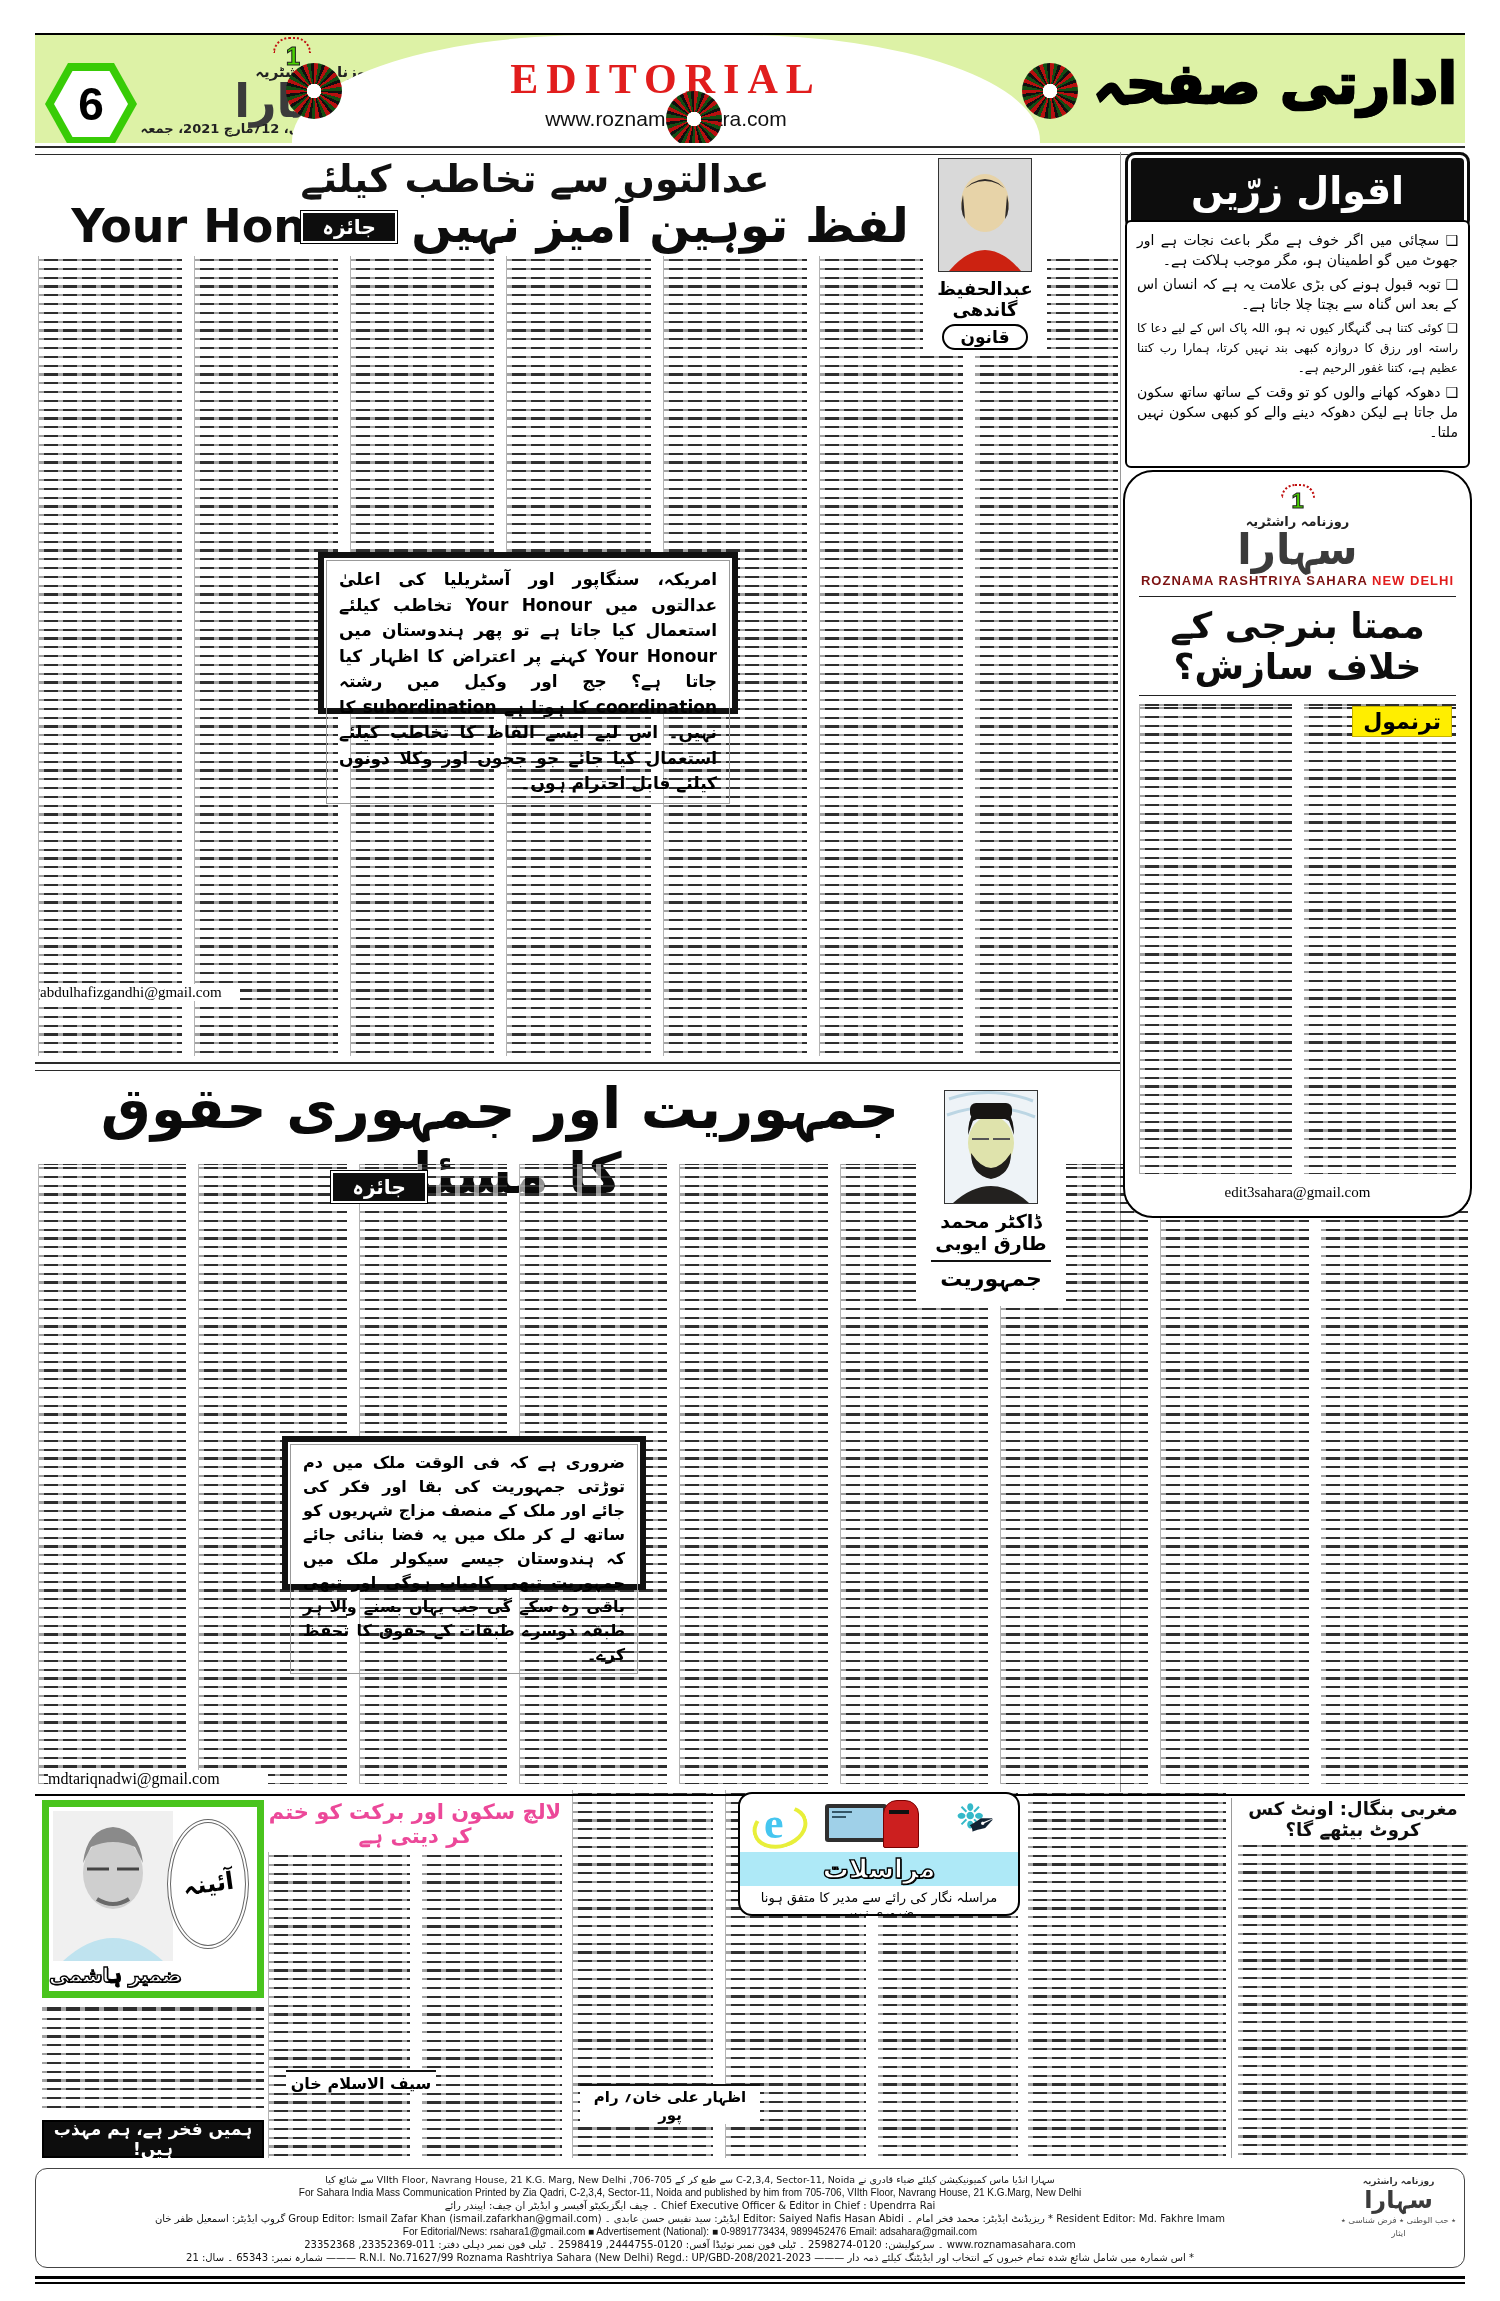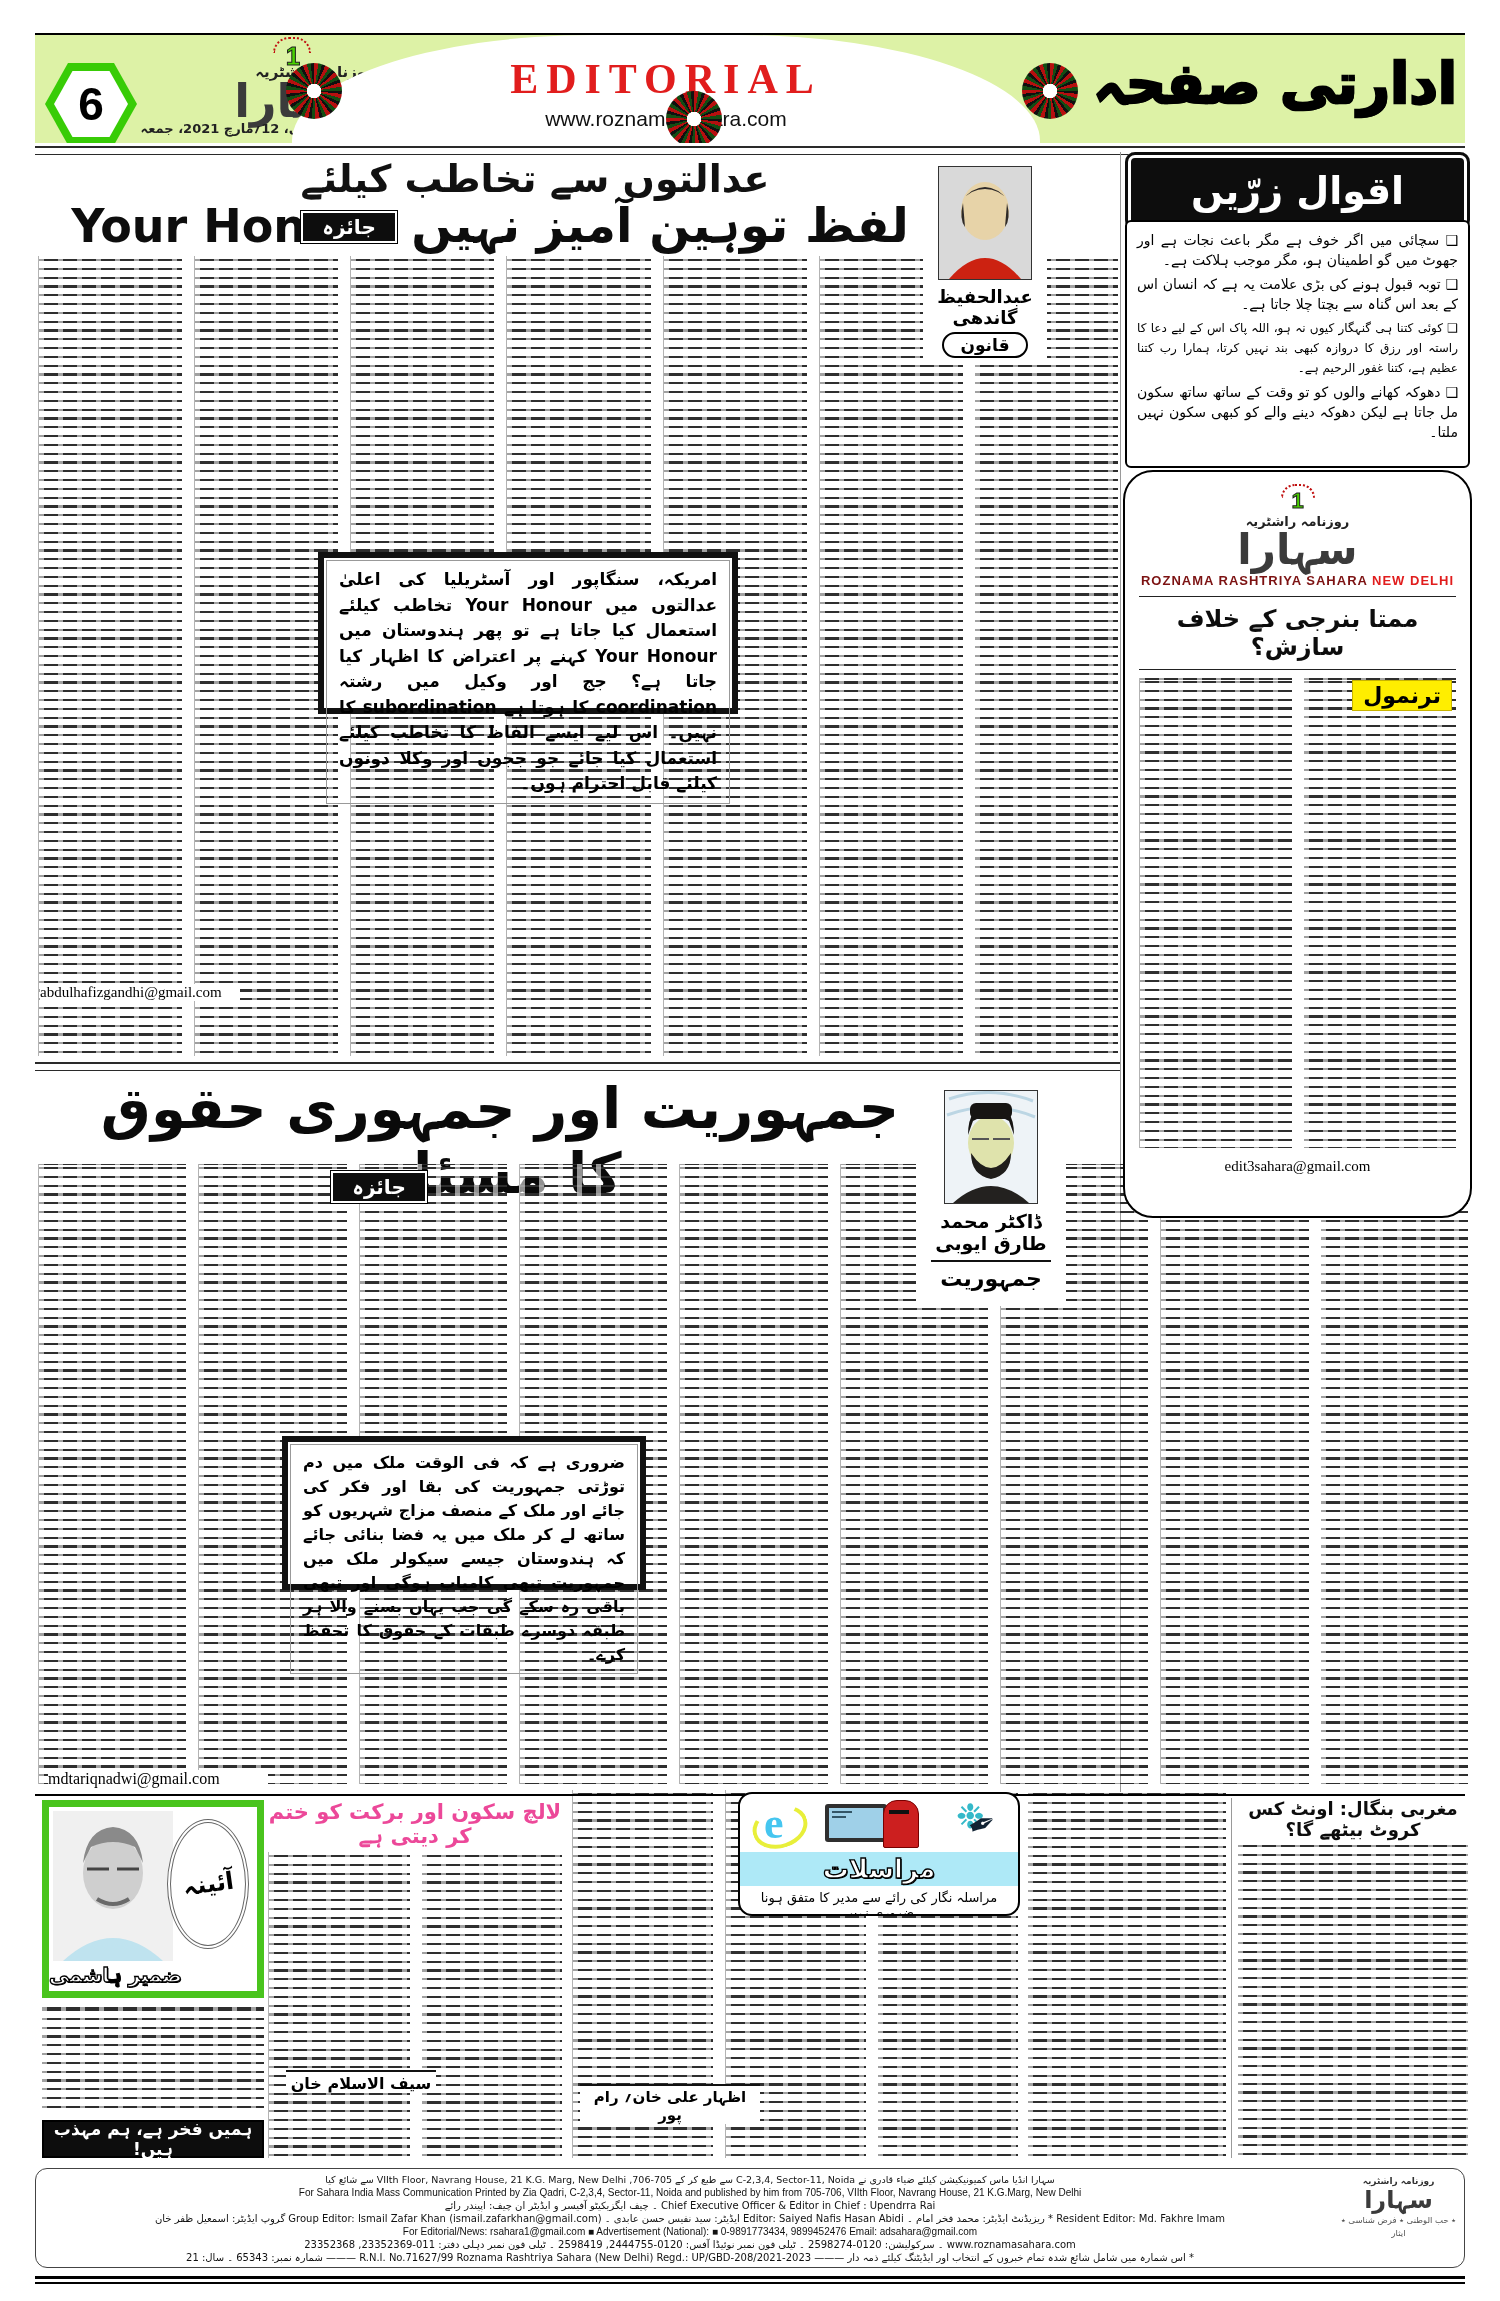--- a/index.html
+++ b/index.html
@@ -84,21 +84,21 @@
   <div class="abs hrule" style="left:35px;top:146px;width:1430px;"></div>
   <div class="abs vline" style="left:1120px;top:152px;height:1640px;"></div>
 
   <div class="abs u b ctr" style="left:150px;top:157px;width:770px;font-size:38px;color:#111;">عدالتوں سے تخاطب کیلئے</div>
   <div class="abs" style="left:70px;top:197px;width:840px;display:flex;justify-content:center;gap:18px;align-items:baseline;">
     <span class="b" style="font-size:46px;color:#0d0d0d;font-family:'DejaVu Sans',sans-serif;">Your Honour</span>
     <span class="u b" style="font-size:48px;color:#0d0d0d;">لفظ توہین آمیز نہیں</span>
   </div>
   <div class="abs label-black u" style="left:300px;top:210px;width:96px;height:32px;font-size:20px;">جائزہ</div>
 
-  <div class="abs whitecard ctr" style="left:923px;top:166px;width:124px;height:196px;">
+  <div class="abs whitecard ctr" style="left:923px;top:158px;width:124px;height:196px;">
     <svg width="92" height="112" style="border:1px solid #333;">
       <rect width="92" height="112" fill="#d9d9d9"></rect>
       <path d="M10 112 Q46 70 82 112 Z" fill="#cc2211"></path>
       <ellipse cx="46" cy="44" rx="24" ry="29" fill="#e7d3a8"></ellipse>
       <path d="M22 34 Q46 6 70 34 Q60 22 46 22 Q32 22 22 34 Z" fill="#2e2a28"></path>
       <path d="M24 36 Q20 52 26 60 L24 36 Z" fill="#2e2a28"></path>
       <path d="M68 36 Q72 52 66 60 L68 36 Z" fill="#2e2a28"></path>
     </svg>
     <div class="u b" style="font-size:18px;margin-top:2px;">عبدالحفیظ گاندھی</div>
     <div class="u pill" style="font-size:17px;margin-top:4px;">قانون</div>
@@ -139,21 +139,21 @@
         <div style="margin-top:-10px;font-size:22px;font-weight:bold;color:#4ad000;-webkit-text-stroke:1px #222;">1</div>
       </div>
       <div class="u b" style="font-size:13px;color:#222;">روزنامہ راشٹریہ</div>
       <div class="u logo-main" style="font-size:42px;line-height:1.0;">سہارا</div>
       <div style="font-size:13px;font-weight:bold;color:#7c1212;letter-spacing:1px;margin-top:2px;">
         <span>ROZNAMA RASHTRIYA SAHARA</span>
         <span style="color:#e11d1d;">NEW DELHI</span>
       </div>
     </div>
     <div style="border-top:1.5px solid #222;margin:8px 0;"></div>
-    <div class="u b ctr" style="font-size:24px;color:#0d0d0d;">ممتا بنرجی کے خلاف سازش؟</div>
+    <div class="u b ctr" style="font-size:36px;color:#0d0d0d;">ممتا بنرجی کے خلاف سازش؟</div>
     <div style="border-top:1.5px solid #222;margin:8px 0;"></div>
     <div style="position:relative;height:470px;">
       <div class="cols" style="height:100%;">
         <div class="sim"></div>
           <div class="sim"></div>
       </div>
       <div class="abs u tag-yellow" style="right:4px;top:2px;font-size:22px;">ترنمول</div>
     </div>
     <div class="ctr" style="font-size:15px;margin-top:10px;font-family:'Liberation Serif',serif;">edit3sahara@gmail.com</div>
   </div>

